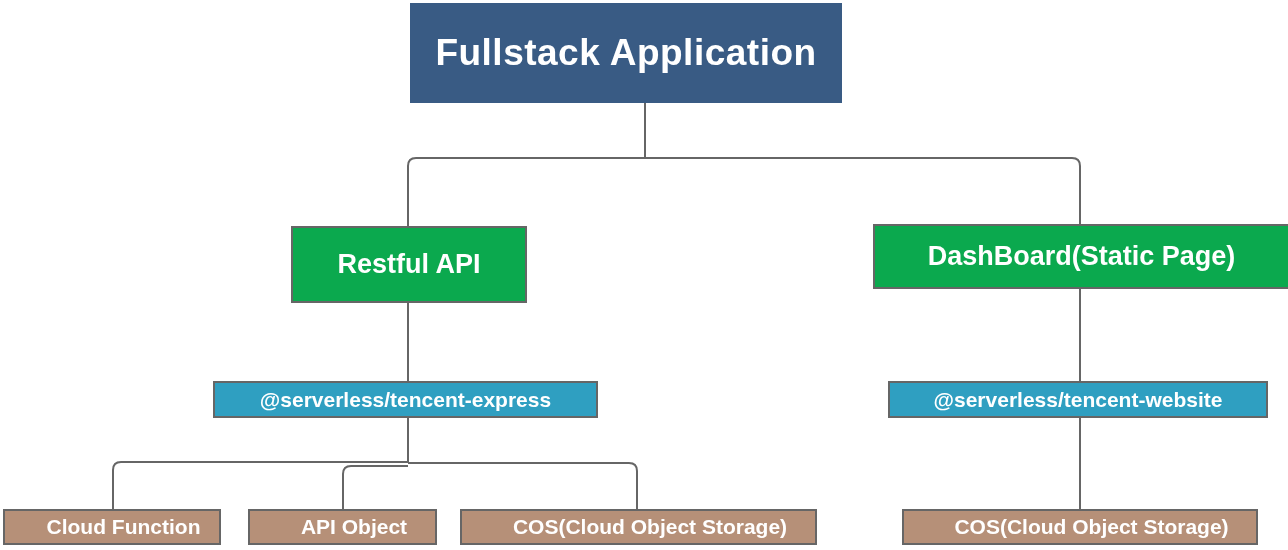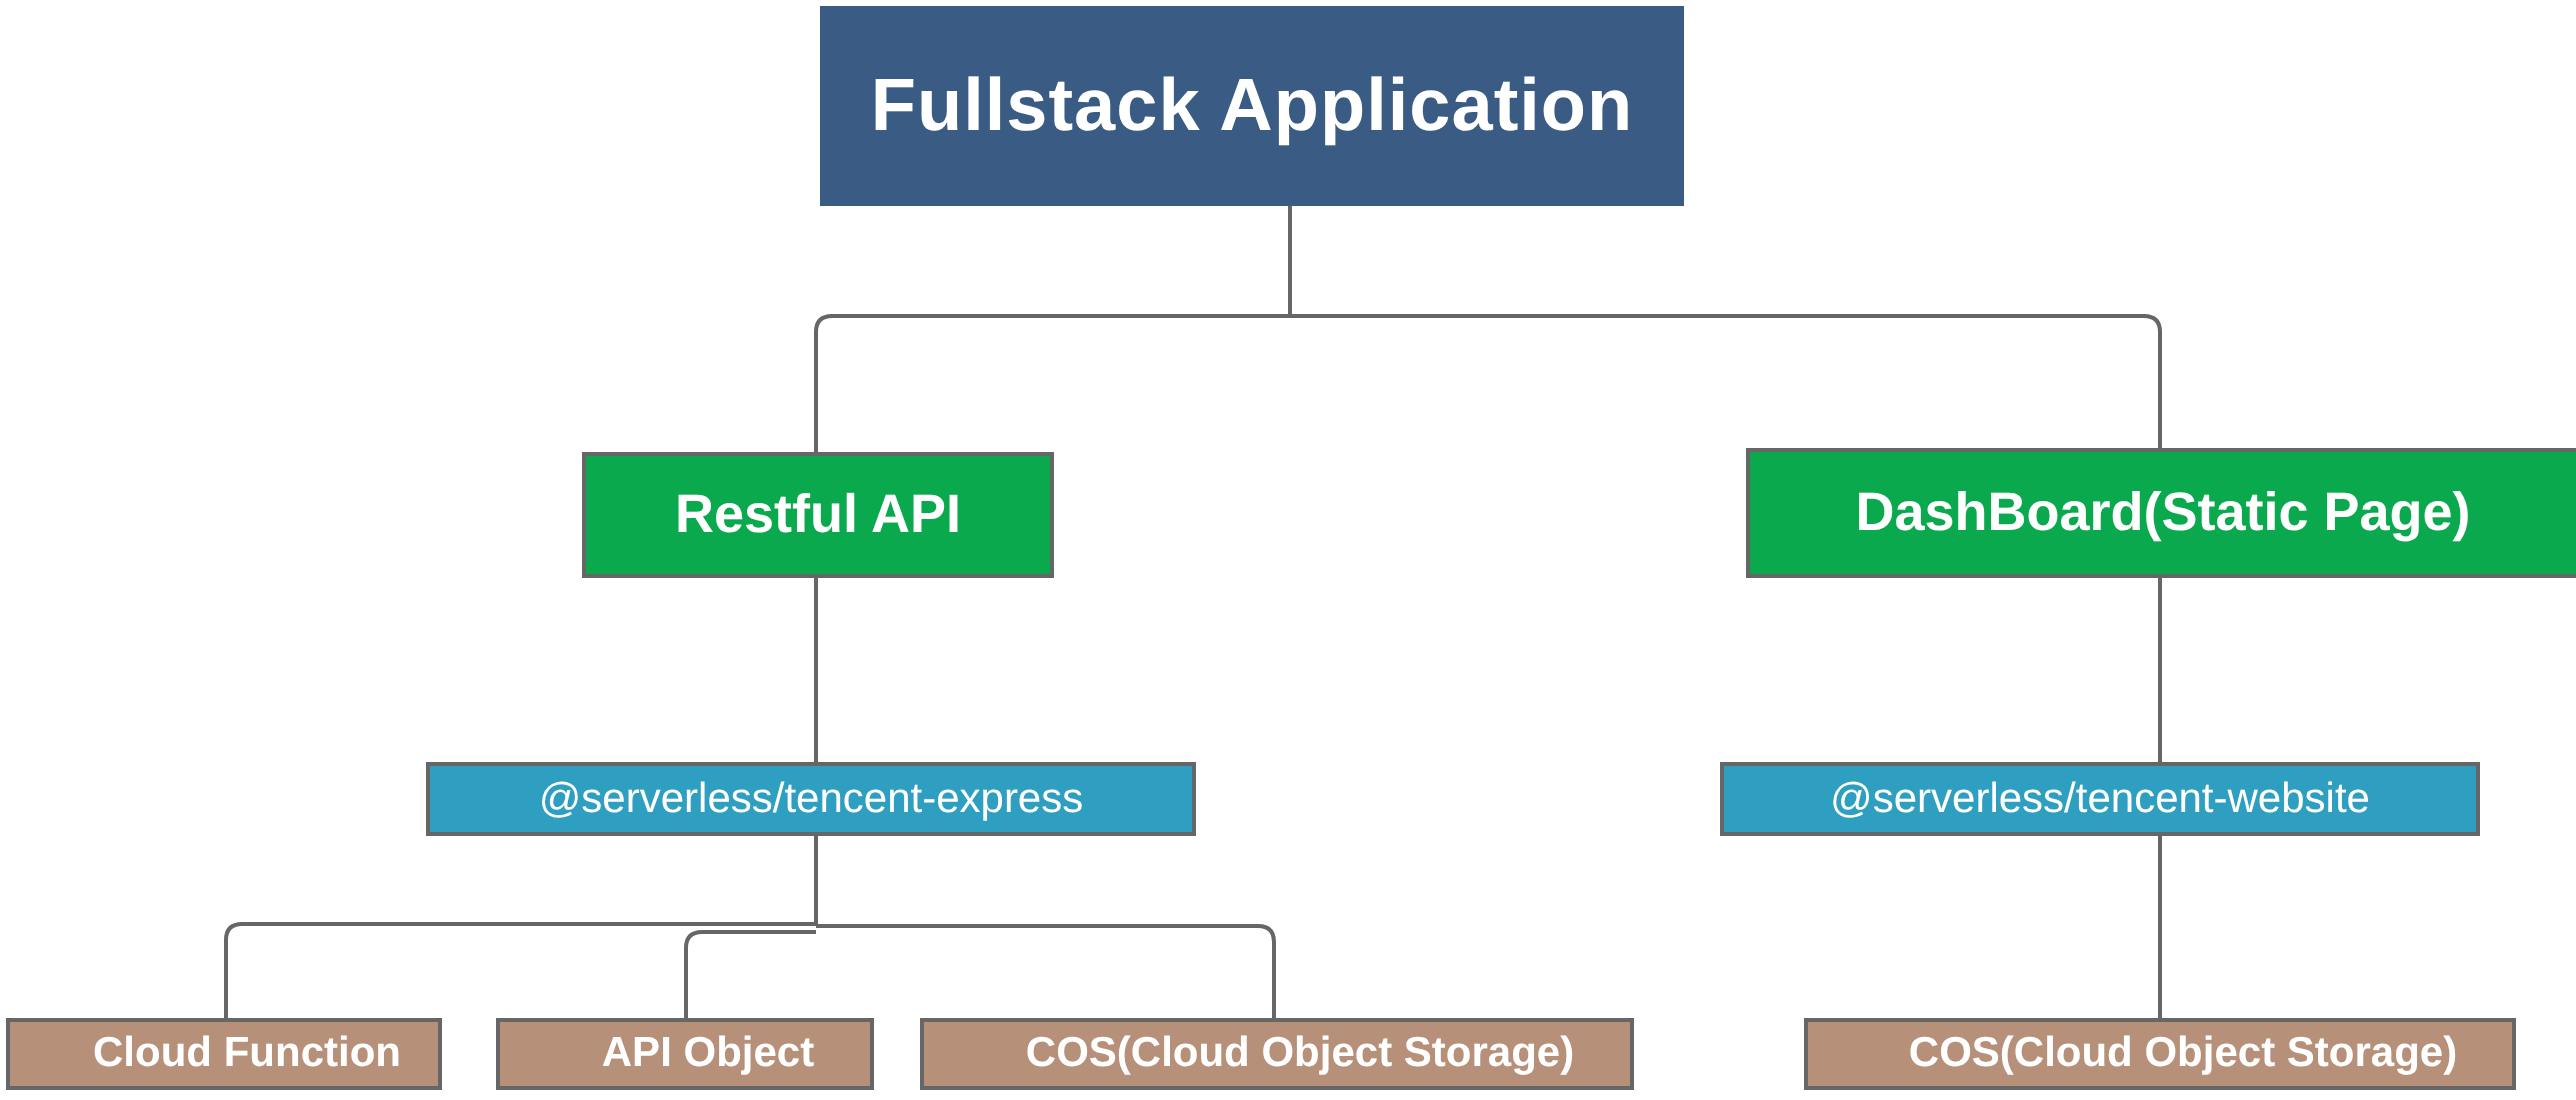--- a/index.html
+++ b/index.html
@@ -41,30 +41,30 @@
     font-size: 37px;
     font-weight: 600;
     letter-spacing: 0.5px;
   }
   .node-green {
     background: var(--green-fill, #0ba94e);
     border: 2px solid var(--border, #666666);
     font-size: 27px;
     font-weight: 600;
   }
-  .node-restful { left: 291px; top: 226px; width: 236px; height: 63px; }
+  .node-restful { left: 291px; top: 226px; width: 236px; height: 77px; }
   .node-dashboard { left: 873px; top: 224px; width: 417px; height: 65px; }
   .node-teal {
     background: var(--teal-fill, #2f9fc1);
     border: 2px solid var(--border, #666666);
     font-size: 21px;
-    font-weight: normal;
+    font-weight: bold;
   }
   .node-express { left: 213px; top: 381px; width: 385px; height: 37px; }
-  .node-website { left: 860px; top: 381px; width: 380px; height: 37px; text-align: right; }
+  .node-website { left: 888px; top: 381px; width: 380px; height: 37px; text-align: right; }
   .node-tan {
     background: var(--tan-fill, #b69078);
     border: 2px solid var(--border, #666666);
     font-size: 21px;
     font-weight: bold;
     padding-left: 23px;
   }
   .node-cloudfn  { left: 3px;   top: 509px; width: 218px; height: 36px; }
   .node-apigw    { left: 248px; top: 509px; width: 189px; height: 36px; }
   .node-cosleft  { left: 460px; top: 509px; width: 357px; height: 36px; }

